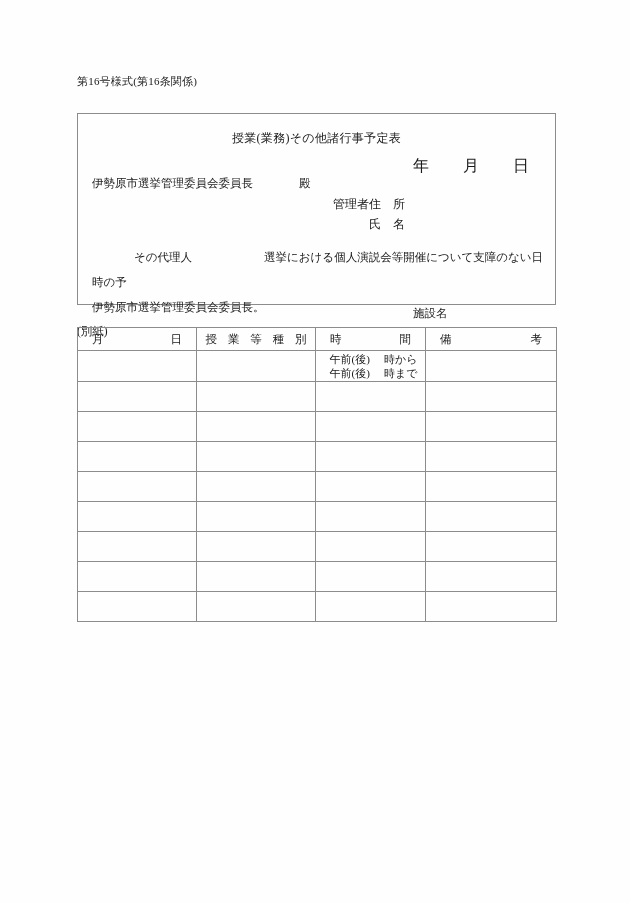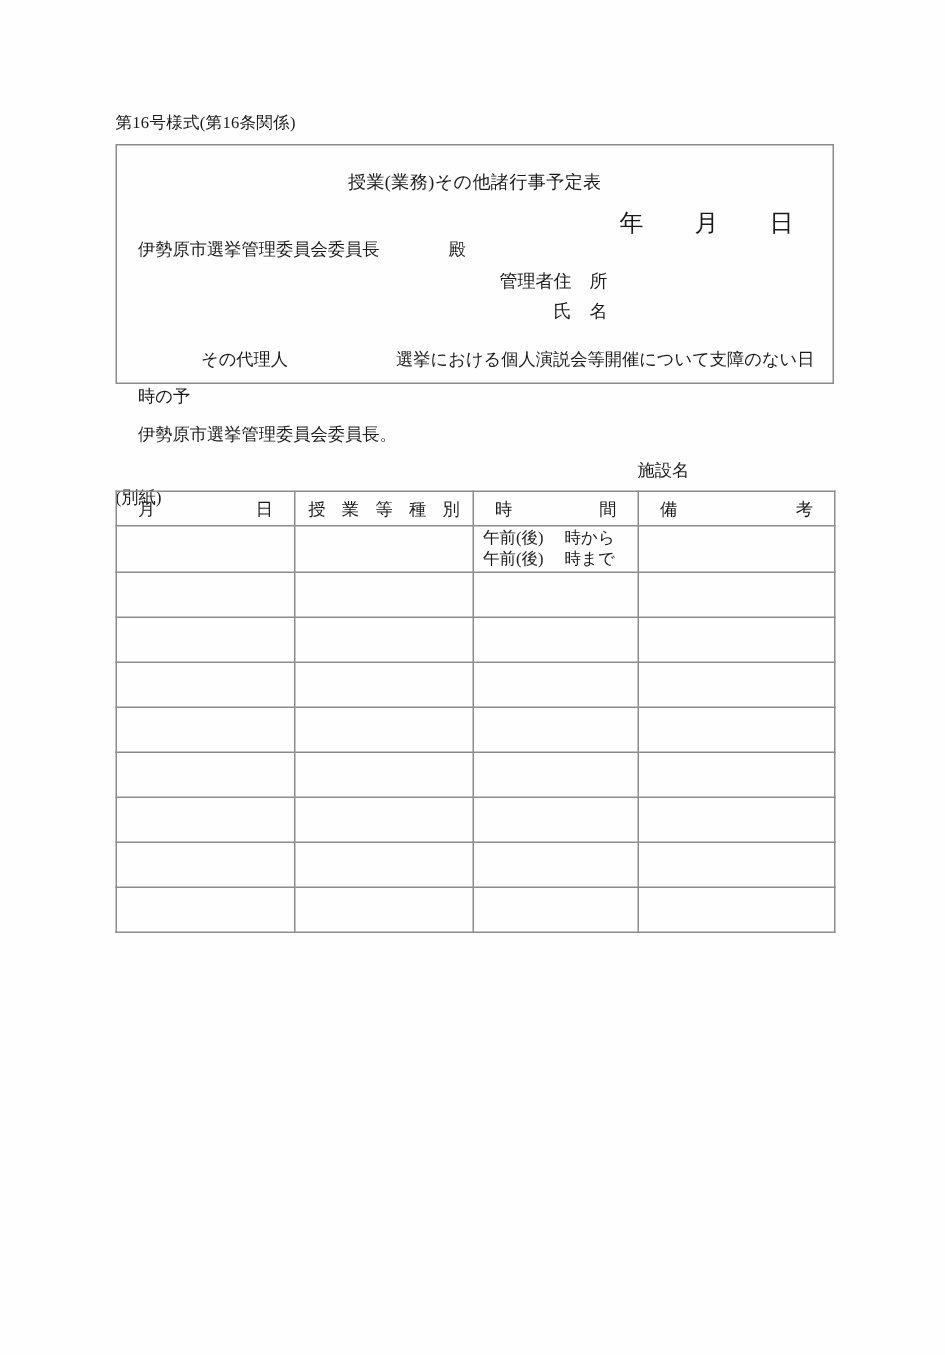--- a/index.html
+++ b/index.html
@@ -30,23 +30,23 @@
     top: 74px;
     font-size: 11px;
     letter-spacing: 0.2px;
     white-space: nowrap;
   }
 
   
   .main-box {
     position: absolute;
     left: 77px;
-    top: 96px;
+    top: 113px;
     width: 479px;
-    height: 160px;
+    height: 192px;
     border: 1px solid #8c8c8c;
     box-sizing: border-box;
   }
 
   .doc-title {
     position: absolute;
     left: 0;
     right: 0;
     top: 16px;
     text-align: center;
@@ -119,21 +119,21 @@
     font-size: 11.5px;
   }
   .attach-label {
     position: absolute;
     left: 0;
     top: 18px;
     white-space: nowrap;
   }
   .facility-label {
     position: absolute;
-    left: 348px;
+    left: 336px;
     top: 0;
     white-space: nowrap;
   }
 
   
   .schedule-table {
     position: absolute;
     left: 77px;
     top: 327px;
     width: 479px;
@@ -161,21 +161,21 @@
   .th-split {
     display: flex;
     justify-content: space-between;
     padding: 0 14px;
   }
   .th-center {
     letter-spacing: 4px;
     padding-left: 4px;
   }
 
-  .row-first td { height: 30px; }
+  .row-first td { height: 30px; text-align: center; }
   .row-empty td { height: 29px; }
 
   .time-cell {
     padding: 2px 0 0 6px;
     line-height: 13.5px;
     white-space: nowrap;
     font-size: 11px;
   }
   .time-cell .gap {
     display: inline-block;

